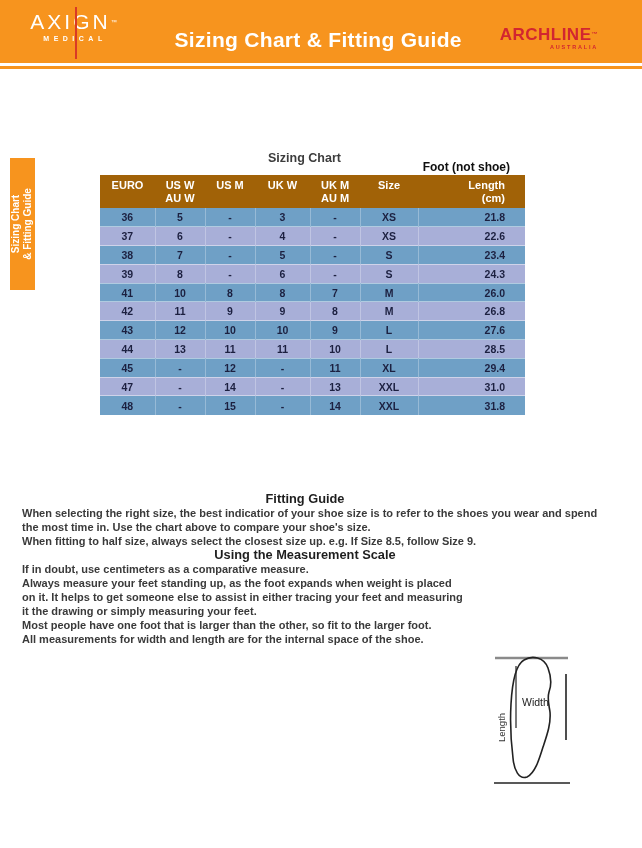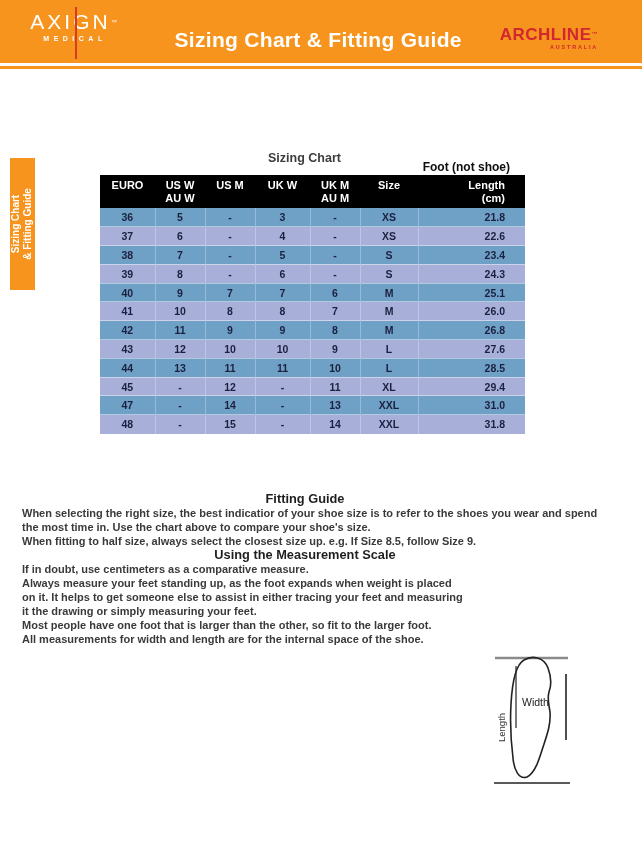--- a/index.html
+++ b/index.html
@@ -33,21 +33,21 @@
 
   
   .chart-title{position:absolute;left:100px;top:151px;width:425px;text-align:center;
                padding-right:16px;box-sizing:border-box;
                font-size:12.5px;font-weight:bold;color:#3d3d3d;}
   .foot-note{position:absolute;left:380px;top:160px;width:130px;text-align:right;
              font-size:12px;font-weight:bold;color:#0f0f0f;}
 
   table.sizing{position:absolute;left:100px;top:175px;width:425px;
                border-collapse:collapse;table-layout:fixed;}
-  table.sizing thead tr{background:#000000;height:33px;}
+  table.sizing thead tr{background:#a16207;height:33px;}
   table.sizing th{color:#fff;font-size:11px;font-weight:bold;vertical-align:top;
                   padding:4px 0 0 0;line-height:13px;white-space:pre-line;text-align:center;}
   table.sizing th.len,table.sizing td.len{text-align:right;padding-right:20px;}
   table.sizing tbody tr{height:18.8px;}
   table.sizing td{font-size:10.5px;font-weight:bold;text-align:center;color:#1c2040;padding:0;}
   table.sizing tbody tr:nth-child(odd){background:#6FA0C6;}
   table.sizing tbody tr:nth-child(even){background:#A8AFD8;}
   table.sizing tbody tr + tr td{border-top:1.5px solid rgba(255,255,255,0.45);}
   table.sizing tbody td:not(:last-child){border-right:1.5px solid rgba(255,255,255,0.28);}
 
@@ -151,29 +151,20 @@
         <tr>
           <td>39</td>
           <td>8</td>
           <td>-</td>
           <td>6</td>
           <td>-</td>
           <td>S</td>
           <td class="len">24.3</td>
         </tr>
         <tr>
-          <td>40</td>
-          <td>9</td>
-          <td>7</td>
-          <td>7</td>
-          <td>6</td>
-          <td>M</td>
-          <td class="len">25.1</td>
-        </tr>
-        <tr>
           <td>41</td>
           <td>10</td>
           <td>8</td>
           <td>8</td>
           <td>7</td>
           <td>M</td>
           <td class="len">26.0</td>
         </tr>
         <tr>
           <td>42</td>

